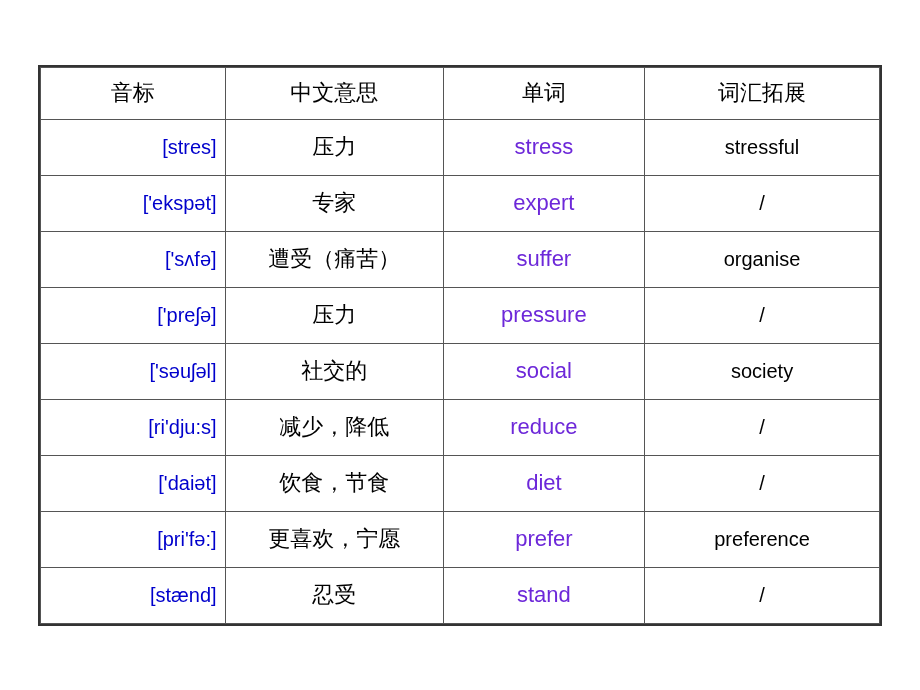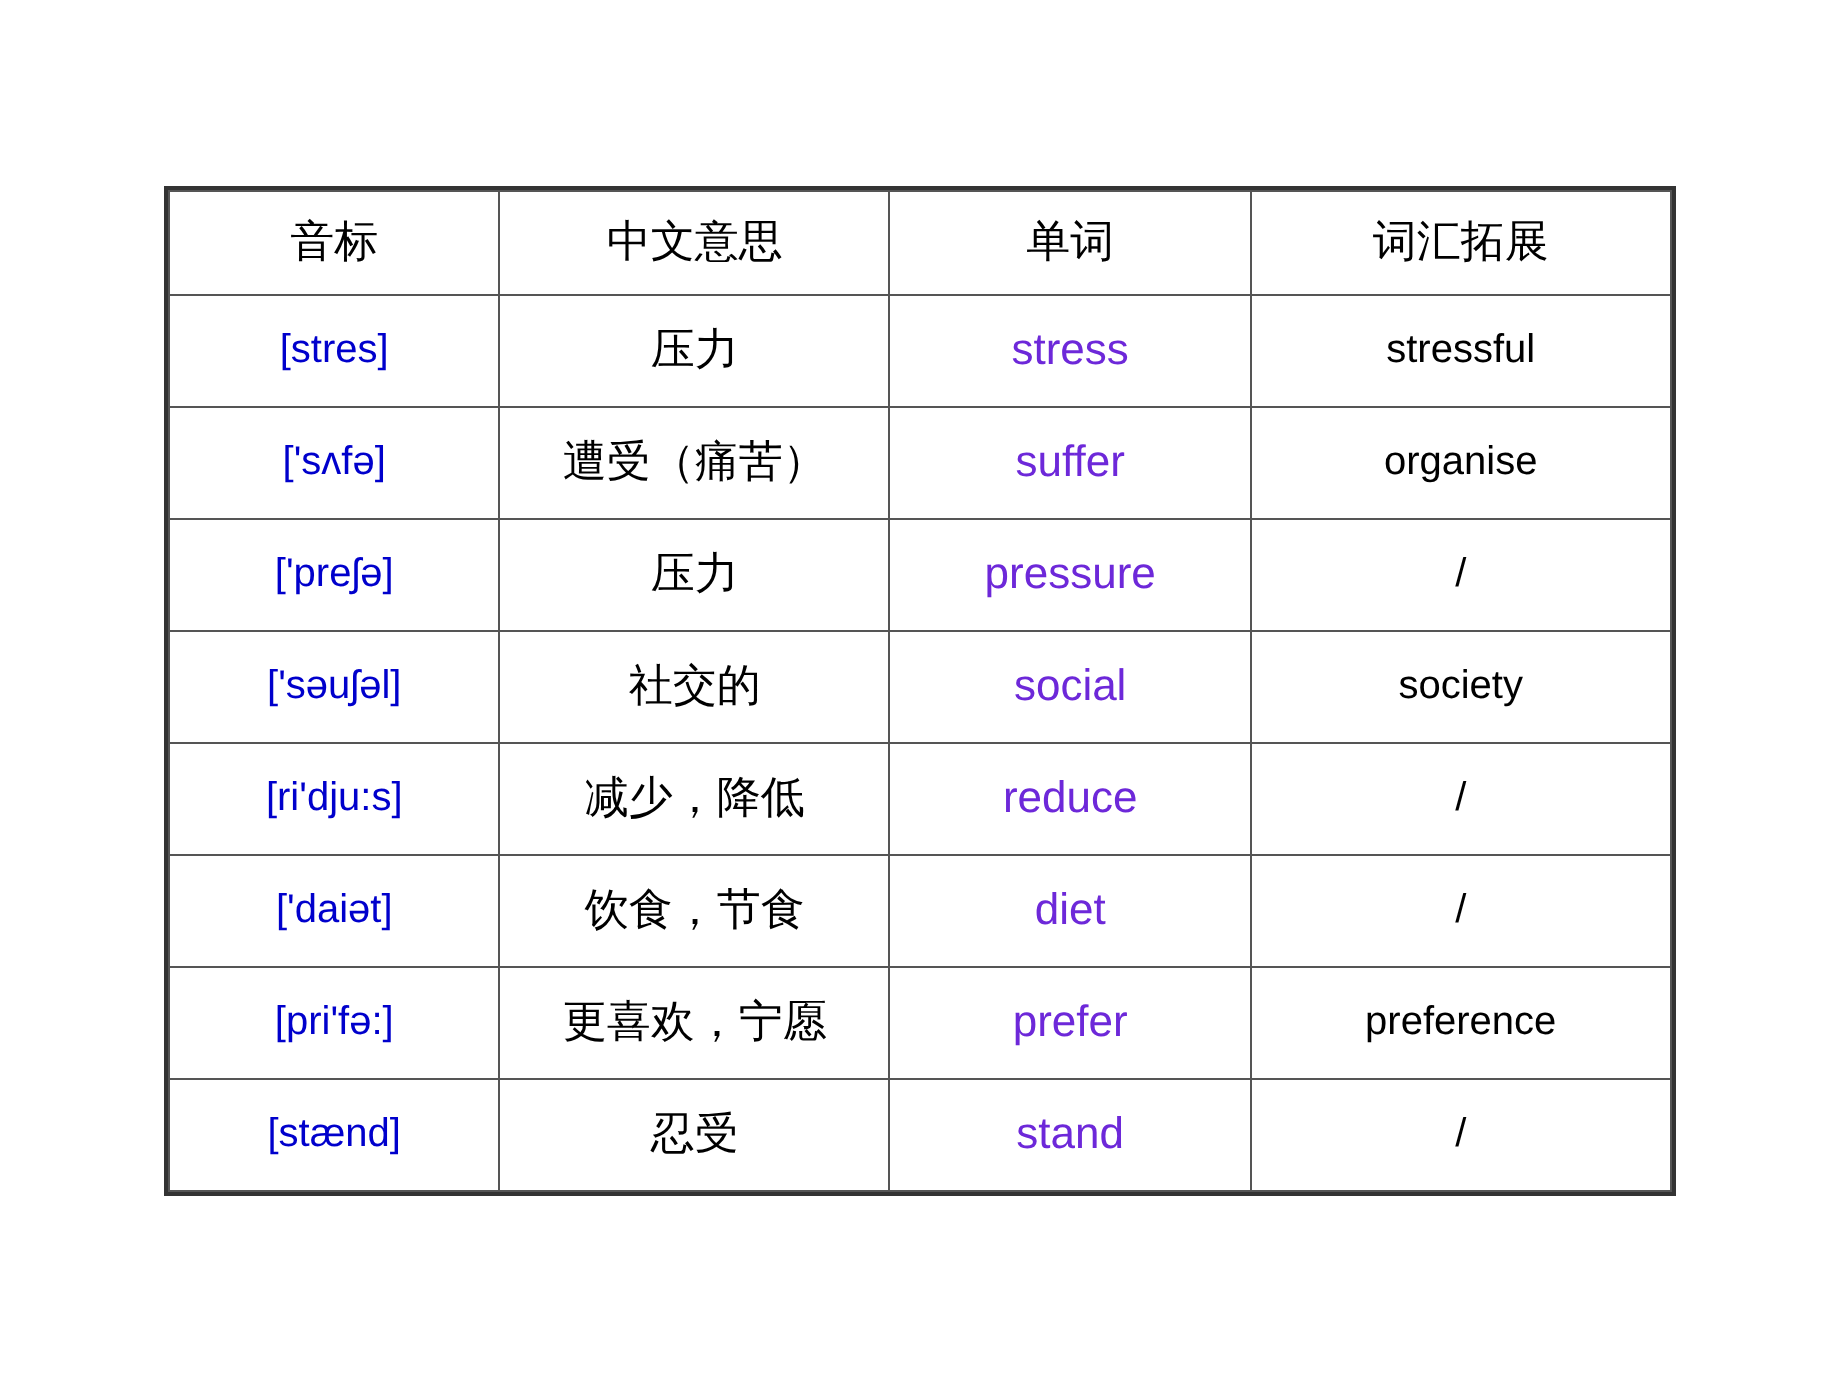--- a/index.html
+++ b/index.html
@@ -12,21 +12,21 @@
       width: 920px;
       height: 690px;
       background: #ffffff;
       display: flex;
       align-items: center;
       justify-content: center;
       font-family: Arial, "Microsoft YaHei", sans-serif;
     }
 
     .table-container {
-      width: 756px;
+      width: 844px;
       border: 2px solid #333;
     }
 
     table {
       width: 100%;
       border-collapse: collapse;
     }
 
     td, th {
       border: 1.5px solid #555;
@@ -67,20 +67,21 @@
 
     .col-expand {
       width: 28%;
       font-size: 20px;
       color: #000;
       margin-top: 33px;
     }
 
     .blue-text {
       color: #0000cc;
+      text-align: right;
     }
 
     .red-text {
       color: #6d28d9;
     }
   </style>
 </head>
 <body>
 
 <div class="table-container">
@@ -92,20 +93,26 @@
         <td class="col-word">单词</td>
         <td class="col-expand">词汇拓展</td>
       </tr>
     </thead>
     <tbody id="table-body">
     <tr class="data-row">
           <td class="col-phonetic blue-text">[stres]</td>
           <td class="col-chinese">压力</td>
           <td class="col-word red-text">stress</td>
           <td class="col-expand">stressful</td>
+        </tr>
+        <tr class="data-row">
+          <td class="col-phonetic blue-text">['ekspət]</td>
+          <td class="col-chinese">专家</td>
+          <td class="col-word red-text">expert</td>
+          <td class="col-expand">/</td>
         </tr>
         <tr class="data-row">
           <td class="col-phonetic blue-text">['sʌfə]</td>
           <td class="col-chinese">遭受（痛苦）</td>
           <td class="col-word red-text">suffer</td>
           <td class="col-expand">organise</td>
         </tr>
         <tr class="data-row">
           <td class="col-phonetic blue-text">['preʃə]</td>
           <td class="col-chinese">压力</td>

